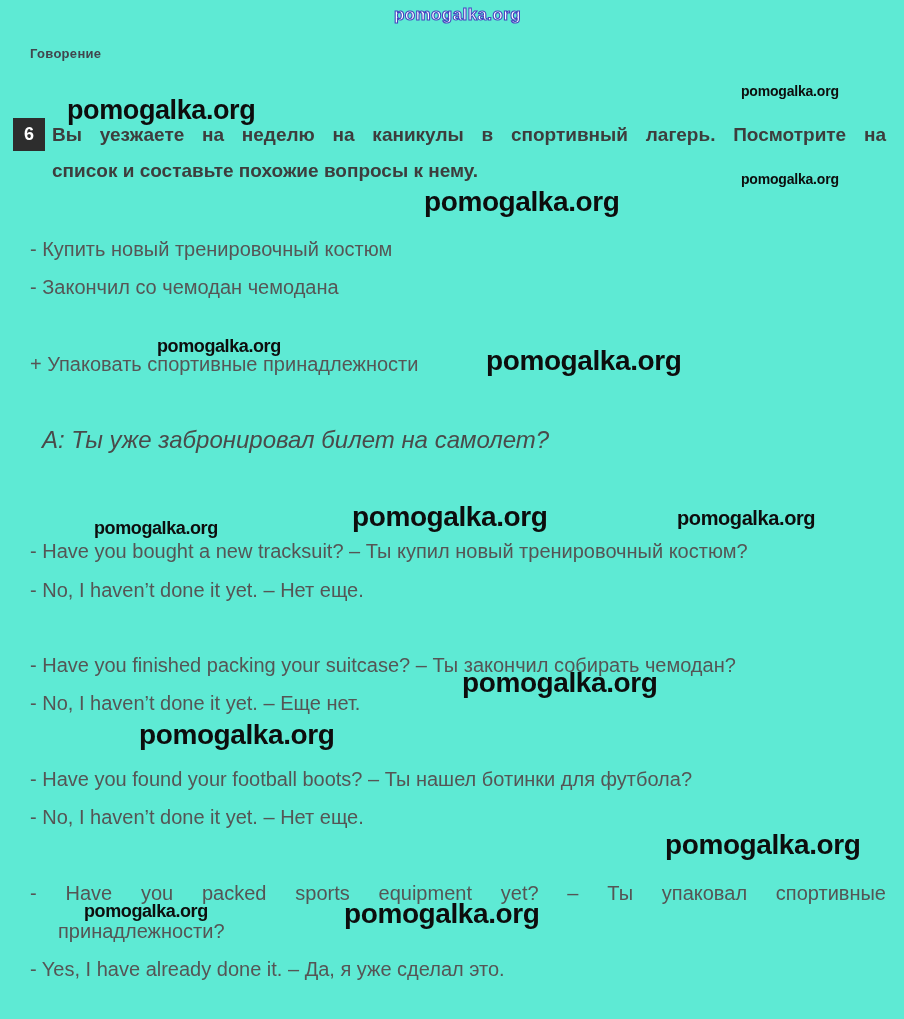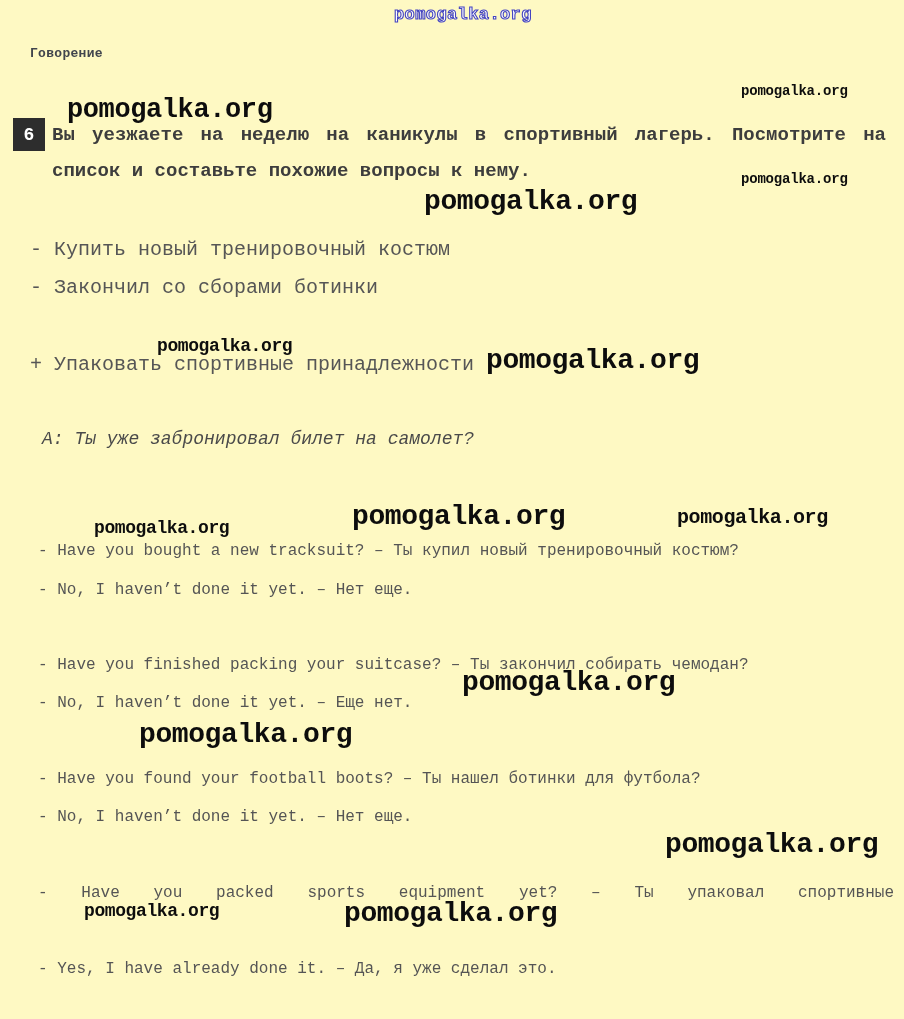--- a/index.html
+++ b/index.html
@@ -1,20 +1,20 @@
 <!DOCTYPE html>
 <html><head>
 <meta charset="utf-8">
 <style>
   html,body{margin:0;padding:0;background:#ffffff;}
   .page{
     position:relative;
     width:904px;height:1019px;
-    background:#fef9c3;
-    font-family:Liberation Mono, monospace;
+    background:#5eead4;
+    font-family:Liberation Sans, sans-serif;
     overflow:hidden;
   }
   .abs{position:absolute;white-space:nowrap;}
   .section-title{
     left:30px;top:46px;
     font-size:13px;font-weight:600;color:#41454d;letter-spacing:.3px;
   }
   .ex-box{
     left:13px;top:118px;width:32px;height:33px;
     background:#2d2d2d;color:#ffffff;
@@ -27,25 +27,25 @@
     line-height:22px;
   }
   .task-line-1{top:124px;white-space:normal;text-align:justify;text-align-last:justify;}
   .task-line-2{top:160px;}
   .check-item{
     left:30px;
     font-size:20px;color:#565656;line-height:23px;
   }
   .example-line{
     left:42px;
-    font-size:18px;font-style:italic;color:#4a4a4a;line-height:23px;text-align:center;
+    font-size:24px;font-style:italic;color:#4a4a4a;line-height:23px;text-align:center;
   }
   .answer-line{
     left:30px;
-    font-size:16px;color:#555555;line-height:23px;margin-left:8px;
+    font-size:20px;color:#555555;line-height:23px;
   }
   .answer-just{
     width:856px;white-space:normal;
     text-align:justify;text-align-last:justify;
   }
   .wm{
     color:#0d0d0d;font-weight:700;letter-spacing:-.4px;line-height:1;
   }
   .wm-outline{
     left:394px;top:5px;
@@ -95,27 +95,28 @@
   <span class="abs wm wm-lg wm-bot-lg">pomogalka.org</span>
 
   <div class="abs section-title">Говорение</div>
   <div class="abs ex-box">
     <span>6</span>
   </div>
   <div class="abs task-line task-line-1">Вы уезжаете на неделю на каникулы в спортивный лагерь. Посмотрите на</div>
   <div class="abs task-line task-line-2">список и составьте похожие вопросы к нему.</div>
 
   <div class="abs check-item" style="top:238px">- Купить новый тренировочный костюм</div>
-  <div class="abs check-item" style="top:276px">- Закончил со сборами ботинки</div>
+  <div class="abs check-item" style="top:276px">- Закончил со чемодан чемодана</div>
   <div class="abs check-item" style="top:353px">+ Упаковать спортивные принадлежности</div>
 
   <div class="abs example-line" style="top:428px">А: Ты уже забронировал билет на самолет?</div>
 
   <div class="abs answer-line" style="top:540px">- Have you bought a new tracksuit? – Ты купил новый тренировочный костюм?</div>
   <div class="abs answer-line" style="top:579px">- No, I haven’t done it yet. – Нет еще.</div>
   <div class="abs answer-line" style="top:654px">- Have you finished packing your suitcase? – Ты закончил собирать чемодан?</div>
   <div class="abs answer-line" style="top:692px">- No, I haven’t done it yet. – Еще нет.</div>
   <div class="abs answer-line" style="top:768px">- Have you found your football boots? – Ты нашел ботинки для футбола?</div>
   <div class="abs answer-line" style="top:806px">- No, I haven’t done it yet. – Нет еще.</div>
   <div class="abs answer-line answer-just" style="top:882px">- Have you packed sports equipment yet? – Ты упаковал спортивные</div>
+  <div class="abs answer-line" style="top:920px;left:58px">принадлежности?</div>
   <div class="abs answer-line" style="top:958px">- Yes, I have already done it. – Да, я уже сделал это.</div>
 
 </div>
 
 </body></html>

